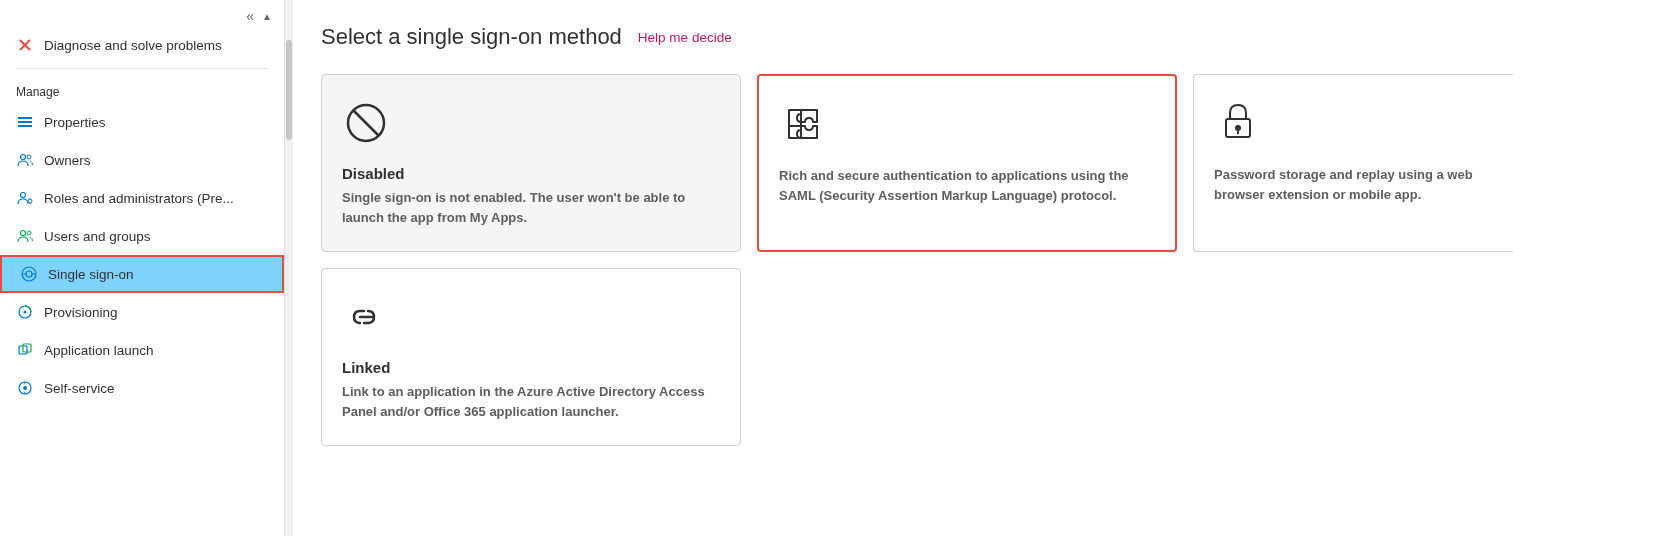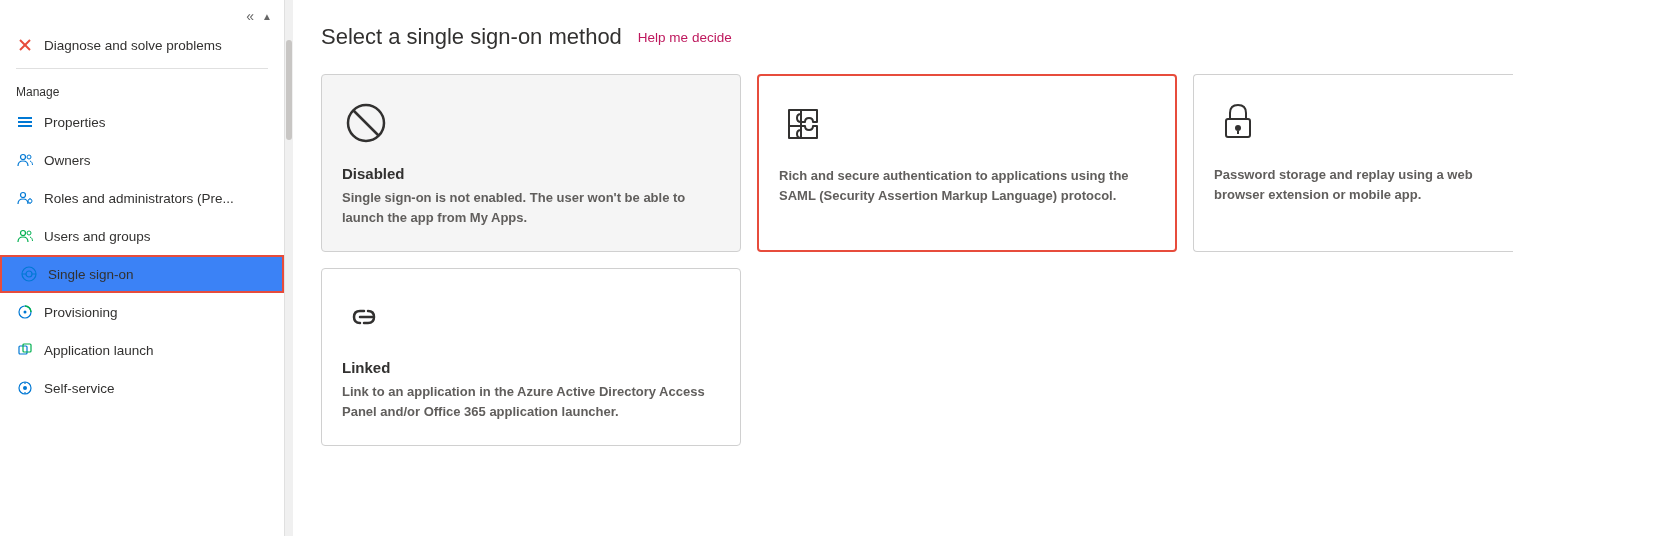--- a/index.html
+++ b/index.html
@@ -24,21 +24,21 @@
       cursor: pointer;
       font-size: 13.5px;
       color: #323130;
       gap: 10px;
       border-radius: 0;
       position: relative;
     }
     .sidebar-item.active-outline {
       outline: 2px solid #e74c3c;
       outline-offset: -2px;
-      background: #3b82f6;
+      background: #7dd3fc;
       padding-left: 20px;
     }
 
     .sidebar-section-label {
       font-size: 12px;
       font-weight: 400;
       color: #323130;
       padding: 12px 16px 4px 16px;
     }
 

